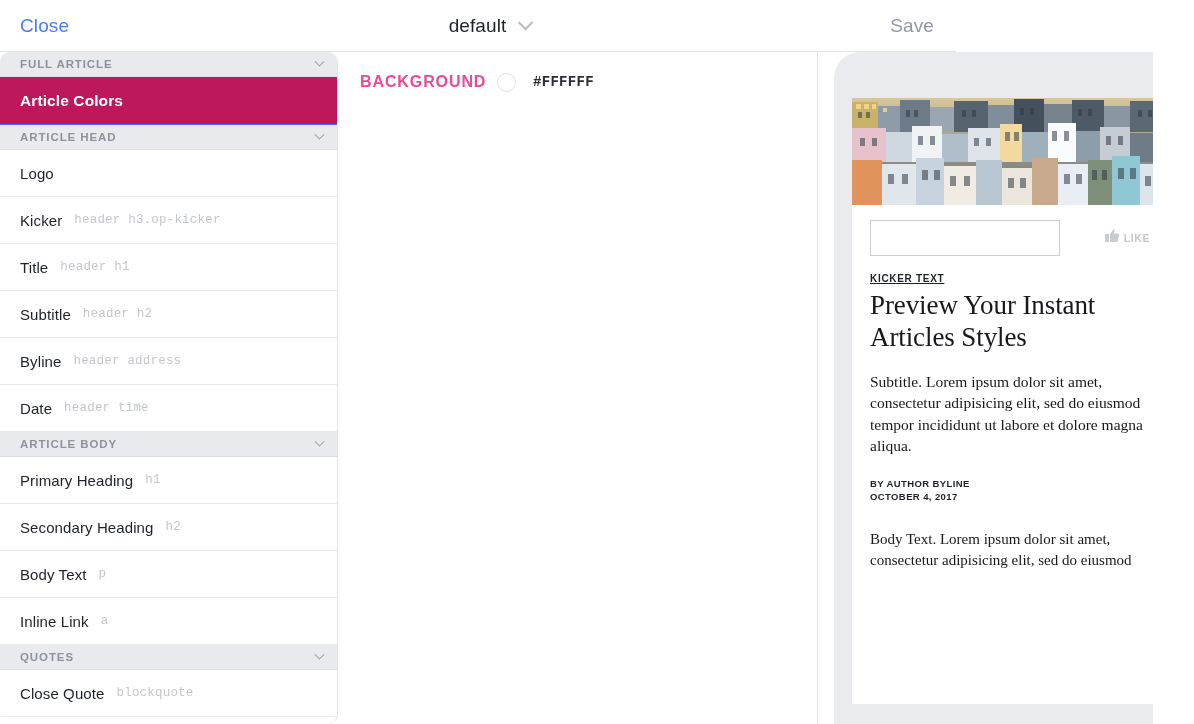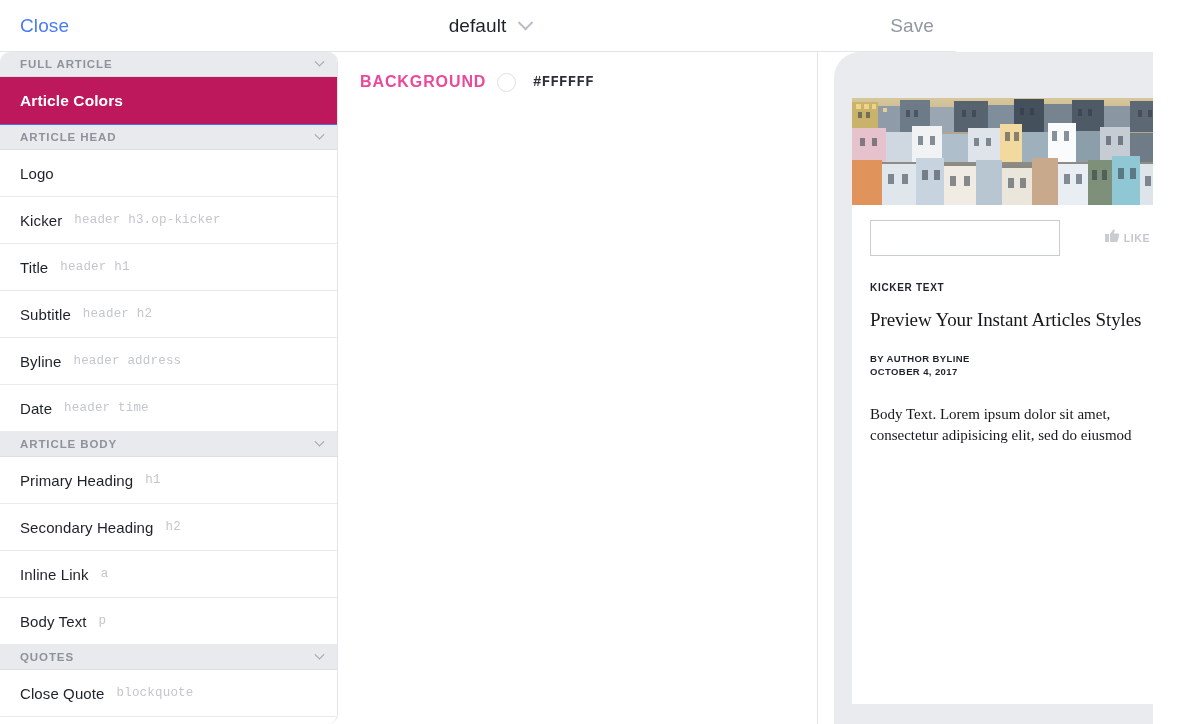--- a/index.html
+++ b/index.html
@@ -224,28 +224,29 @@
     font-weight: 600;
   }
 
   .art-pad { padding: 0 18px; }
 
   #kicker-text {
     font-size: 10px;
     letter-spacing: .7px;
     color: #1d2129;
     font-weight: 600;
-    margin-top: 11px;
+    margin-top: 2px;
+    text-decoration: underline;
   }
   #article-title {
     font-family: "Liberation Serif", "DejaVu Serif", serif;
-    font-size: 19px;
+    font-size: 27px;
     line-height: 1.17;
     color: #16181c;
-    margin-top: 16px;
+    margin-top: 6px;
     letter-spacing: -.1px;
   }
   #article-subtitle {
     font-family: "Liberation Serif", "DejaVu Serif", serif;
     font-size: 15.5px;
     line-height: 1.37;
     color: #16181c;
     margin-top: 18px;
   }
   #byline {
@@ -324,26 +325,26 @@
     </div>
     <div class="row">
       <span class="r-label">Primary Heading</span>
       <span class="r-sel">h1</span>
     </div>
     <div class="row">
       <span class="r-label">Secondary Heading</span>
       <span class="r-sel">h2</span>
     </div>
     <div class="row">
+      <span class="r-label">Body Text</span>
+      <span class="r-sel">p</span>
+    </div>
+    <div class="row">
       <span class="r-label">Inline Link</span>
       <span class="r-sel">a</span>
-    </div>
-    <div class="row">
-      <span class="r-label">Body Text</span>
-      <span class="r-sel">p</span>
     </div>
     <div class="group-head">
       <span class="g-label">QUOTES</span>
       <span class="chev"></span>
     </div>
     <div class="row">
       <span class="r-label">Close Quote</span>
       <span class="r-sel">blockquote</span>
     </div>
   </div>
@@ -466,19 +467,20 @@
             <path d="M5 13 L5 5 L8.2 0.6 C9.3 0.2 10 1 9.6 2.1 L8.8 4.4 L13 4.4 C14 4.4 14.4 5.2 14.1 6 L12.8 11.7 C12.6 12.6 12 13 11.2 13 Z" fill="#c9ccd1"></path>
           </svg>
         </span>
         <span id="like-label">LIKE</span>
       </div>
     </div>
 
     <div class="art-pad">
       <div id="kicker-text">KICKER TEXT</div>
       <div id="article-title">Preview Your Instant Articles Styles</div>
+      <div id="article-subtitle">Subtitle. Lorem ipsum dolor sit amet, consectetur adipisicing elit, sed do eiusmod tempor incididunt ut labore et dolore magna aliqua.</div>
       <div id="byline">BY AUTHOR BYLINE</div>
       <div id="pubdate">OCTOBER 4, 2017</div>
       <div id="body-text">Body Text. Lorem ipsum dolor sit amet, consectetur adipisicing elit, sed do eiusmod</div>
     </div>
 
   </div>
 </div>
 
 </body></html>

